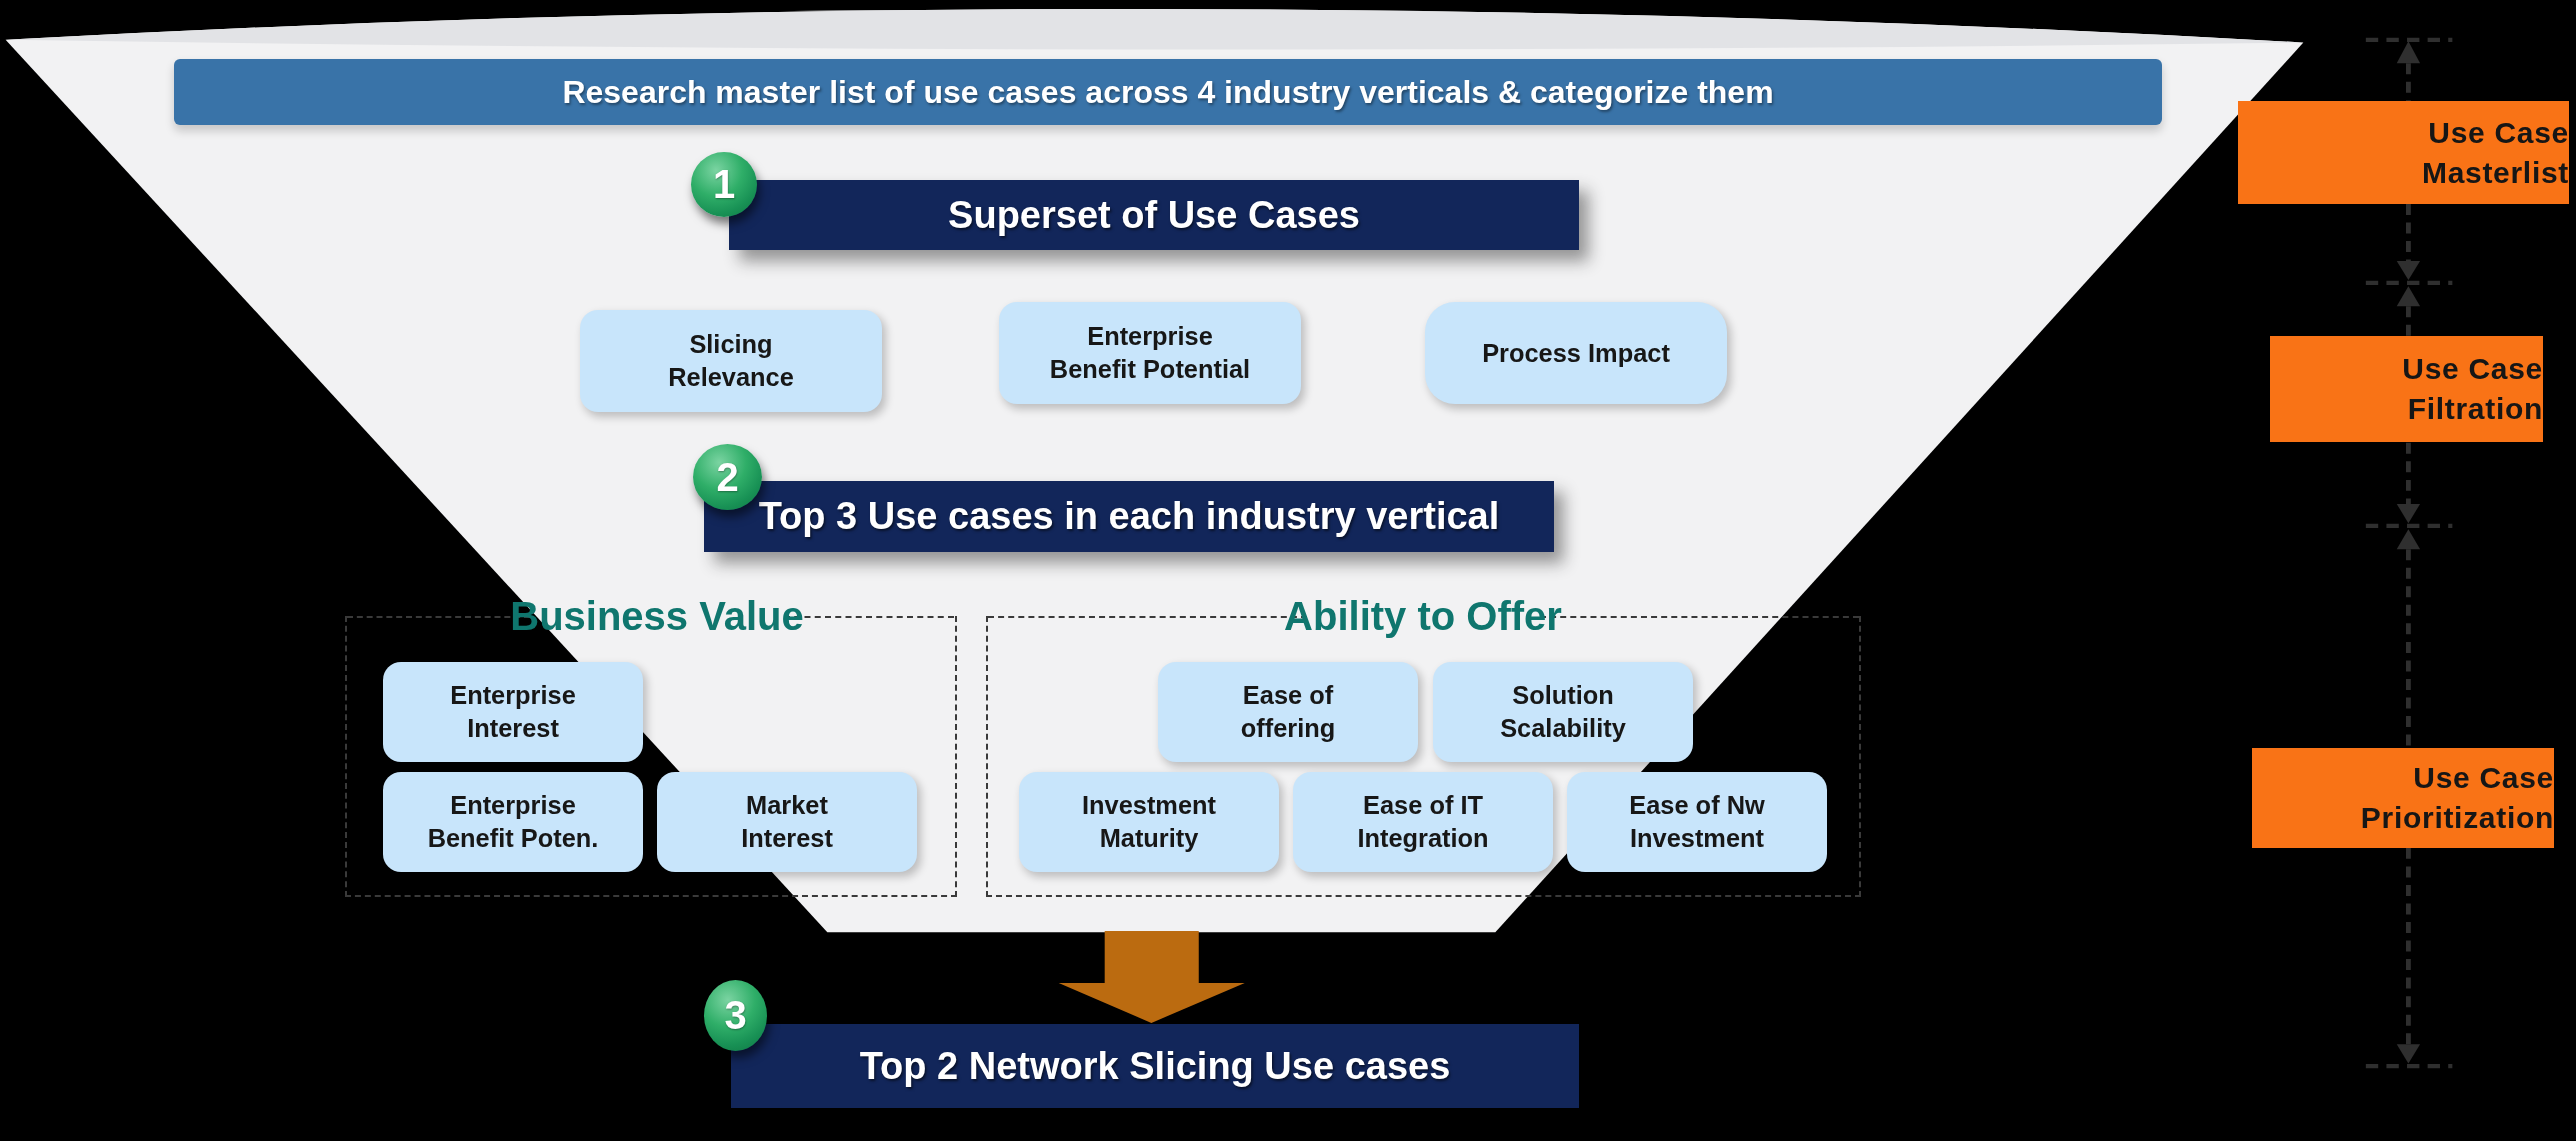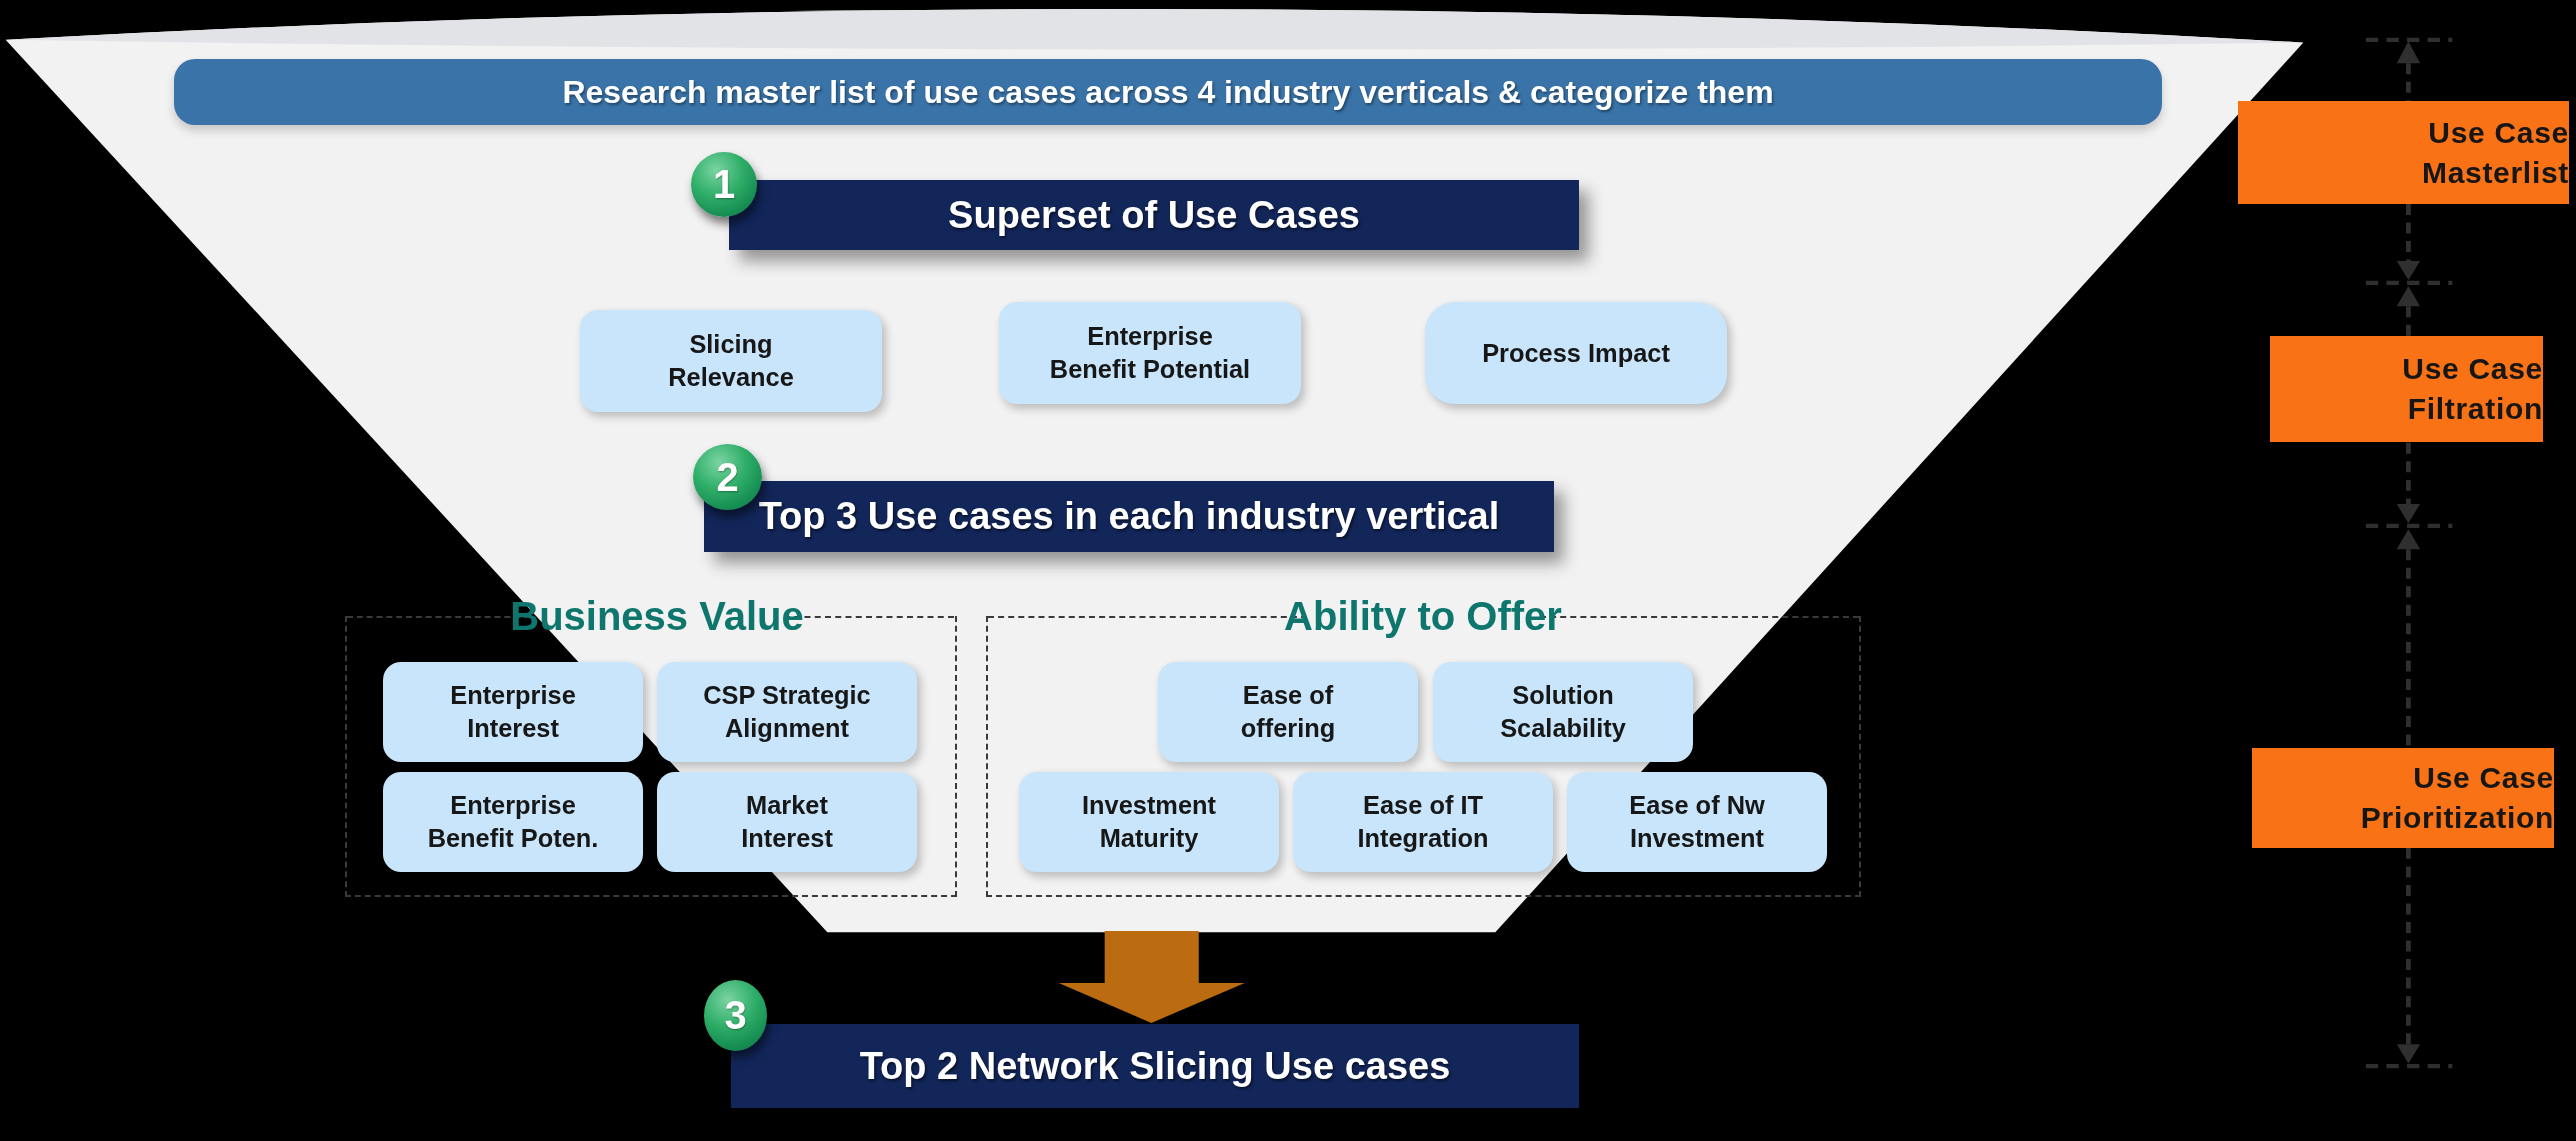--- a/index.html
+++ b/index.html
@@ -1,21 +1,21 @@
 <!DOCTYPE html>
 <html style="font-size:11px"><head>
 <meta charset="utf-8">
 <style>
   html,body{margin:0;padding:0;background:#000;}
   body{font-family:"Liberation Sans","DejaVu Sans",sans-serif;}
   #canvas{position:relative;width:2576px;height:1141px;background:#000;overflow:hidden;}
   #bgsvg{position:absolute;left:0;top:0;z-index:0;}
 
   .banner{position:absolute;left:174px;top:59px;width:1988px;height:66px;background:#3973a8;
-    border-radius:21px;display:flex;align-items:center;justify-content:center;color:#fff;
+    border-radius:6px;display:flex;align-items:center;justify-content:center;color:#fff;
     font-size:32px;font-weight:bold;text-shadow:1.4px 2.1px 2.7px rgba(0,0,0,0.40);z-index:2;
     box-shadow:0 5.5px 9.6px rgba(0,0,0,0.18);}
 
   .bar-navy{position:absolute;background:#12265a;color:#fff;display:flex;align-items:center;
     justify-content:center;font-weight:bold;font-size:38px;z-index:2;
     text-shadow:1.4px 2.1px 2.7px rgba(0,0,0,0.55);box-shadow:9.6px 11px 15px rgba(35,35,35,0.45);}
   #bar-step1{left:729px;top:180px;width:850px;height:70px;}
   #bar-step2{left:704px;top:481px;width:850px;height:71px;}
   #bar-step3{left:731px;top:1024px;width:848px;height:84px;box-shadow:none;}
 
@@ -118,24 +118,20 @@
 
   <div class="group" id="group-bv">
     <div class="gseg" style="left:0;width:183px;"></div>
     <div class="gseg" style="left:437px;width:170px;"></div>
     <div class="gtitle" style="left:310px;">Business Value</div>
   </div>
   <div class="chip chip-sm" style="left:383px;top:662px;">
     <span>Enterprise</span>
     <span>Interest</span>
   </div>
-  <div class="chip chip-sm" style="left:657px;top:662px;">
-    <span>CSP Strategic</span>
-    <span>Alignment</span>
-  </div>
   <div class="chip chip-sm" style="left:383px;top:772px;">
     <span>Enterprise</span>
     <span>Benefit Poten.</span>
   </div>
   <div class="chip chip-sm" style="left:657px;top:772px;">
     <span>Market</span>
     <span>Interest</span>
   </div>
 
   <div class="group" id="group-ao">

